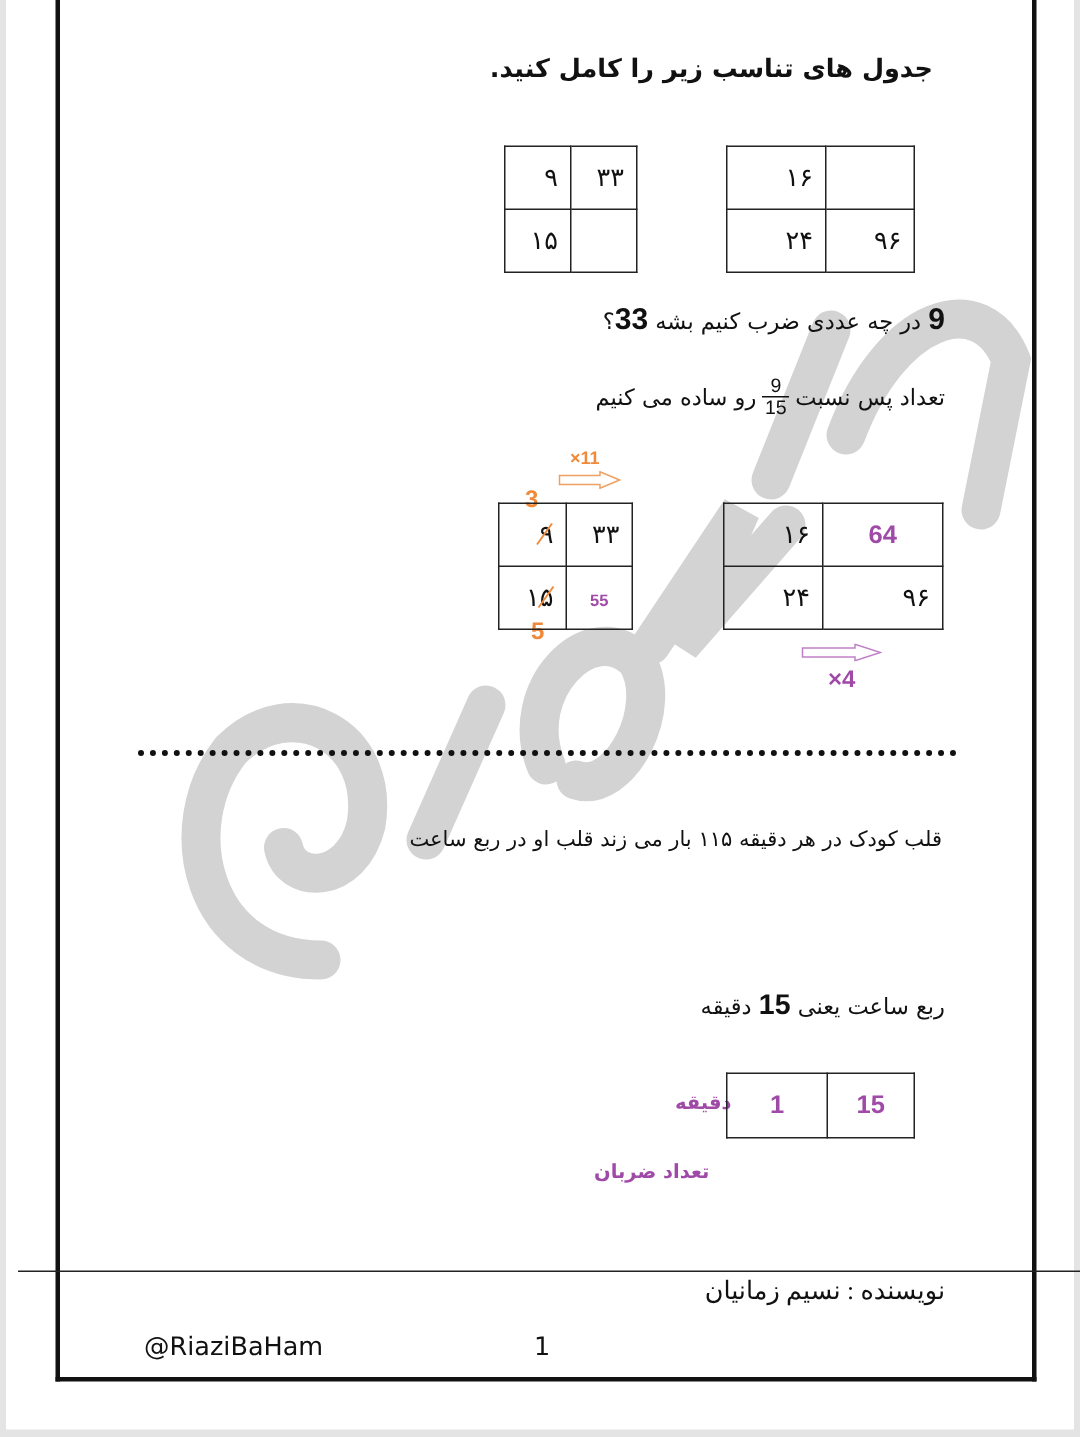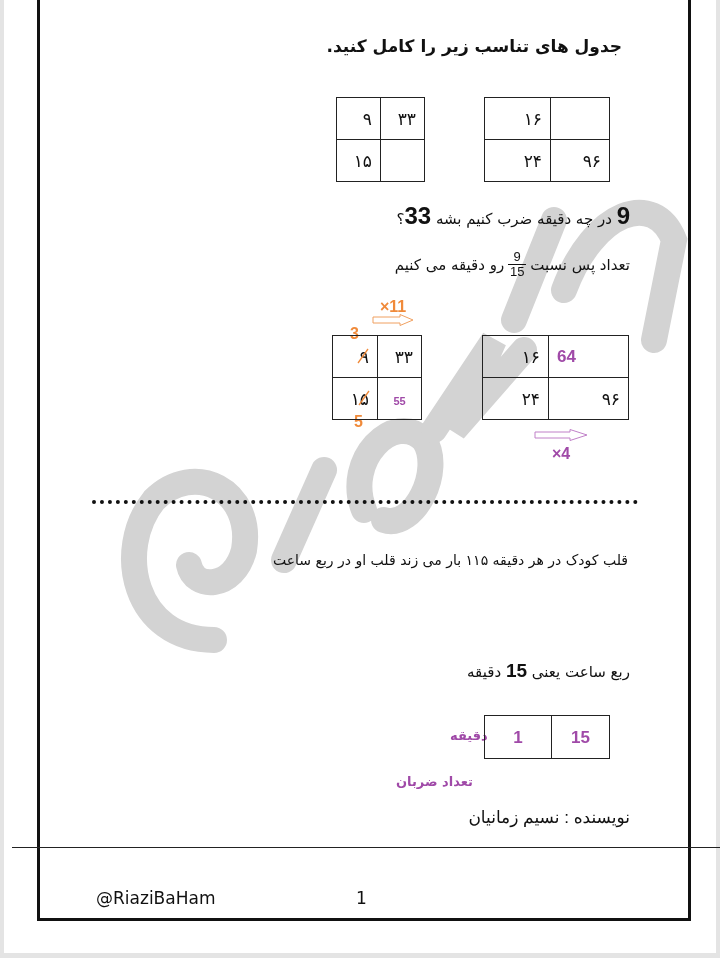--- a/index.html
+++ b/index.html
@@ -30,37 +30,37 @@
     table.grid {
       position: absolute; border-collapse: collapse; z-index: 2;
     }
     table.grid td {
       border: 1.5px solid #222; font-size: 17px; text-align: right;
       padding: 0 8px; vertical-align: middle; box-sizing: border-box;
     }
     .purple { color: #a04aa8; font-weight: bold; font-family: "Liberation Sans", sans-serif; }
     .orange { color: #f08a3a; font-weight: bold; font-family: "Liberation Sans", sans-serif; }
     .line1 { right: 86px; top: 202px; font-size: 15px; white-space: nowrap; }
-    .line1 b { font-family: "Liberation Sans", sans-serif; font-size: 24px; }
+    .line1 b { font-family: "Liberation Sans", sans-serif; font-size: 20px; }
     .line2 { right: 86px; top: 250px; font-size: 15px; white-space: nowrap; display: flex; align-items: center; direction: rtl; gap: 4px; }
     .frac { display: inline-flex; flex-direction: column; align-items: center; font-size: 13px; font-family: "Liberation Sans", sans-serif; line-height: 14px; }
     .frac .bar { border-top: 1.5px solid #111; width: 18px; }
     .dotted {
       left: 88px; top: 500px; width: 546px; height: 0;
       border-top: 4px dotted #111;
     }
     .question { right: 88px; top: 552px; font-size: 14px; white-space: nowrap; }
     .question2 { right: 88px; top: 604px; font-size: 19px; white-space: nowrap; }
     .note { right: 86px; top: 660px; font-size: 15px; white-space: nowrap; }
     .note b { font-family: "Liberation Sans", sans-serif; font-size: 19px; }
     .label-p { color: #a04aa8; font-weight: bold; font-size: 13px; white-space: nowrap; }
     .footer-line {
       left: 8px; top: 847px; width: 708px; height: 0; border-top: 1.5px solid #222; z-index: 3;
     }
-    .author { right: 86px; top: 807px; font-family: Liberation Sans, sans-serif; font-size: 17px; letter-spacing: 2px; white-space: nowrap; margin-left: 38px; }
+    .author { right: 86px; top: 850px; font-family: Liberation Serif, serif; font-size: 17px; letter-spacing: 2px; white-space: nowrap; margin-left: 38px; }
     .handle { left: 92px; top: 888px; font-size: 17px; font-family: "DejaVu Sans", sans-serif; }
     .pagenum { left: 352px; top: 888px; font-size: 17px; }
   </style>
 </head>
 <body>
 
 <div class="page">
   <div class="frame"></div>
 
   <svg class="watermark" viewBox="0 0 620 520">
@@ -97,34 +97,34 @@
         <td style="width:59px;height:42px;"></td>
       </tr>
       <tr>
         <td style="height:42px;">۲۴</td>
         <td style="height:42px;">۹۶</td>
       </tr>
     </tbody>
       </table>
 
     <div class="abs line1" style="direction:rtl;">
-      <b>9</b><span> در چه دقیقه ضرب کنیم بشه </span><b>33</b><span>؟</span>
+      <b>9</b><span> در چه عددی ضرب کنیم بشه </span><b>33</b><span>؟</span>
     </div>
 
     <div class="abs line2">
       <span>تعداد پس نسبت</span>
       <span class="frac">
         <span>9</span>
         <span class="bar"></span>
         <span>15</span>
       </span>
-      <span>رو دقیقه می کنیم</span>
+      <span>رو ساده می کنیم</span>
     </div>
 
-    <span class="abs orange" style="left:376px; top:298px; font-size:16px;">×11</span>
+    <span class="abs orange" style="left:376px; top:298px; font-size:12px;">×11</span>
     <svg class="abs" style="left:368px; top:314px;" width="42" height="12">
       <path d="M1 3 H28 V0.5 L41 6 L28 11.5 V9 H1 Z" fill="#fff" stroke="#f0a060" stroke-width="1"></path>
     </svg>
     <span class="abs orange" style="left:346px; top:325px; font-size:16px;">3</span>
 
     <table class="grid" style="left:328px; top:335px;">
       <tbody>
           <tr>
         <td style="width:45px;height:42px;position:relative;">
           <span>۹</span>
@@ -146,21 +146,21 @@
         </td>
       </tr>
     </tbody>
       </table>
     <span class="abs orange" style="left:350px; top:413px; font-size:16px;">5</span>
 
     <table class="grid" style="left:478px; top:335px;">
       <tbody>
           <tr>
         <td style="width:66px;height:42px;">۱۶</td>
-        <td style="width:80px;height:42px;text-align:left;">
+        <td style="width:80px;height:42px;text-align:center;">
           <span class="purple" style="font-size:17px;">64</span>
         </td>
       </tr>
       <tr>
         <td style="height:42px;">۲۴</td>
         <td style="height:42px;">۹۶</td>
       </tr>
     </tbody>
       </table>
     <svg class="abs" style="left:530px; top:429px;" width="54" height="12">

